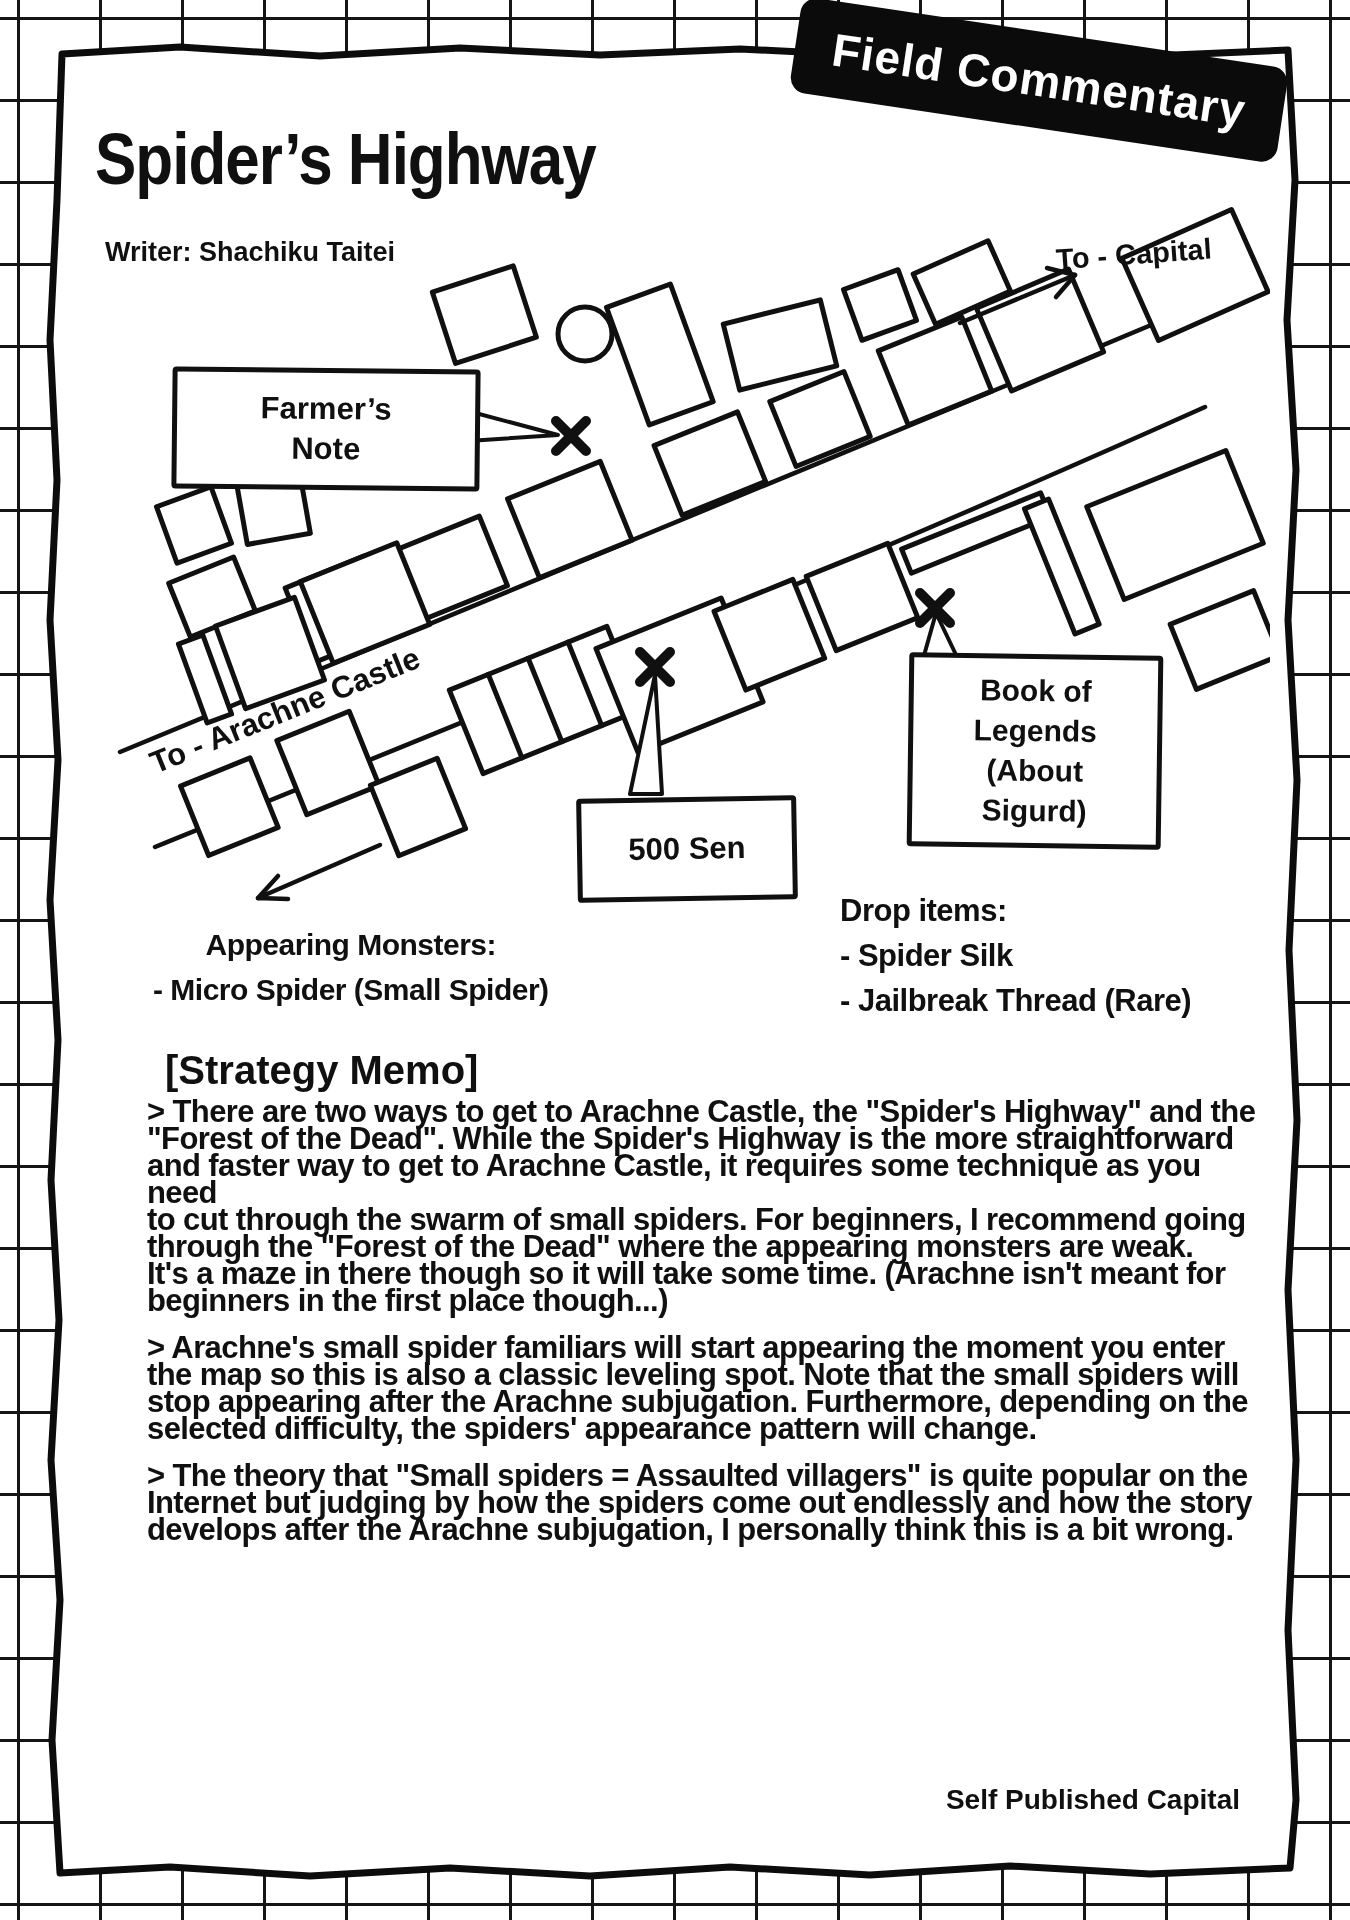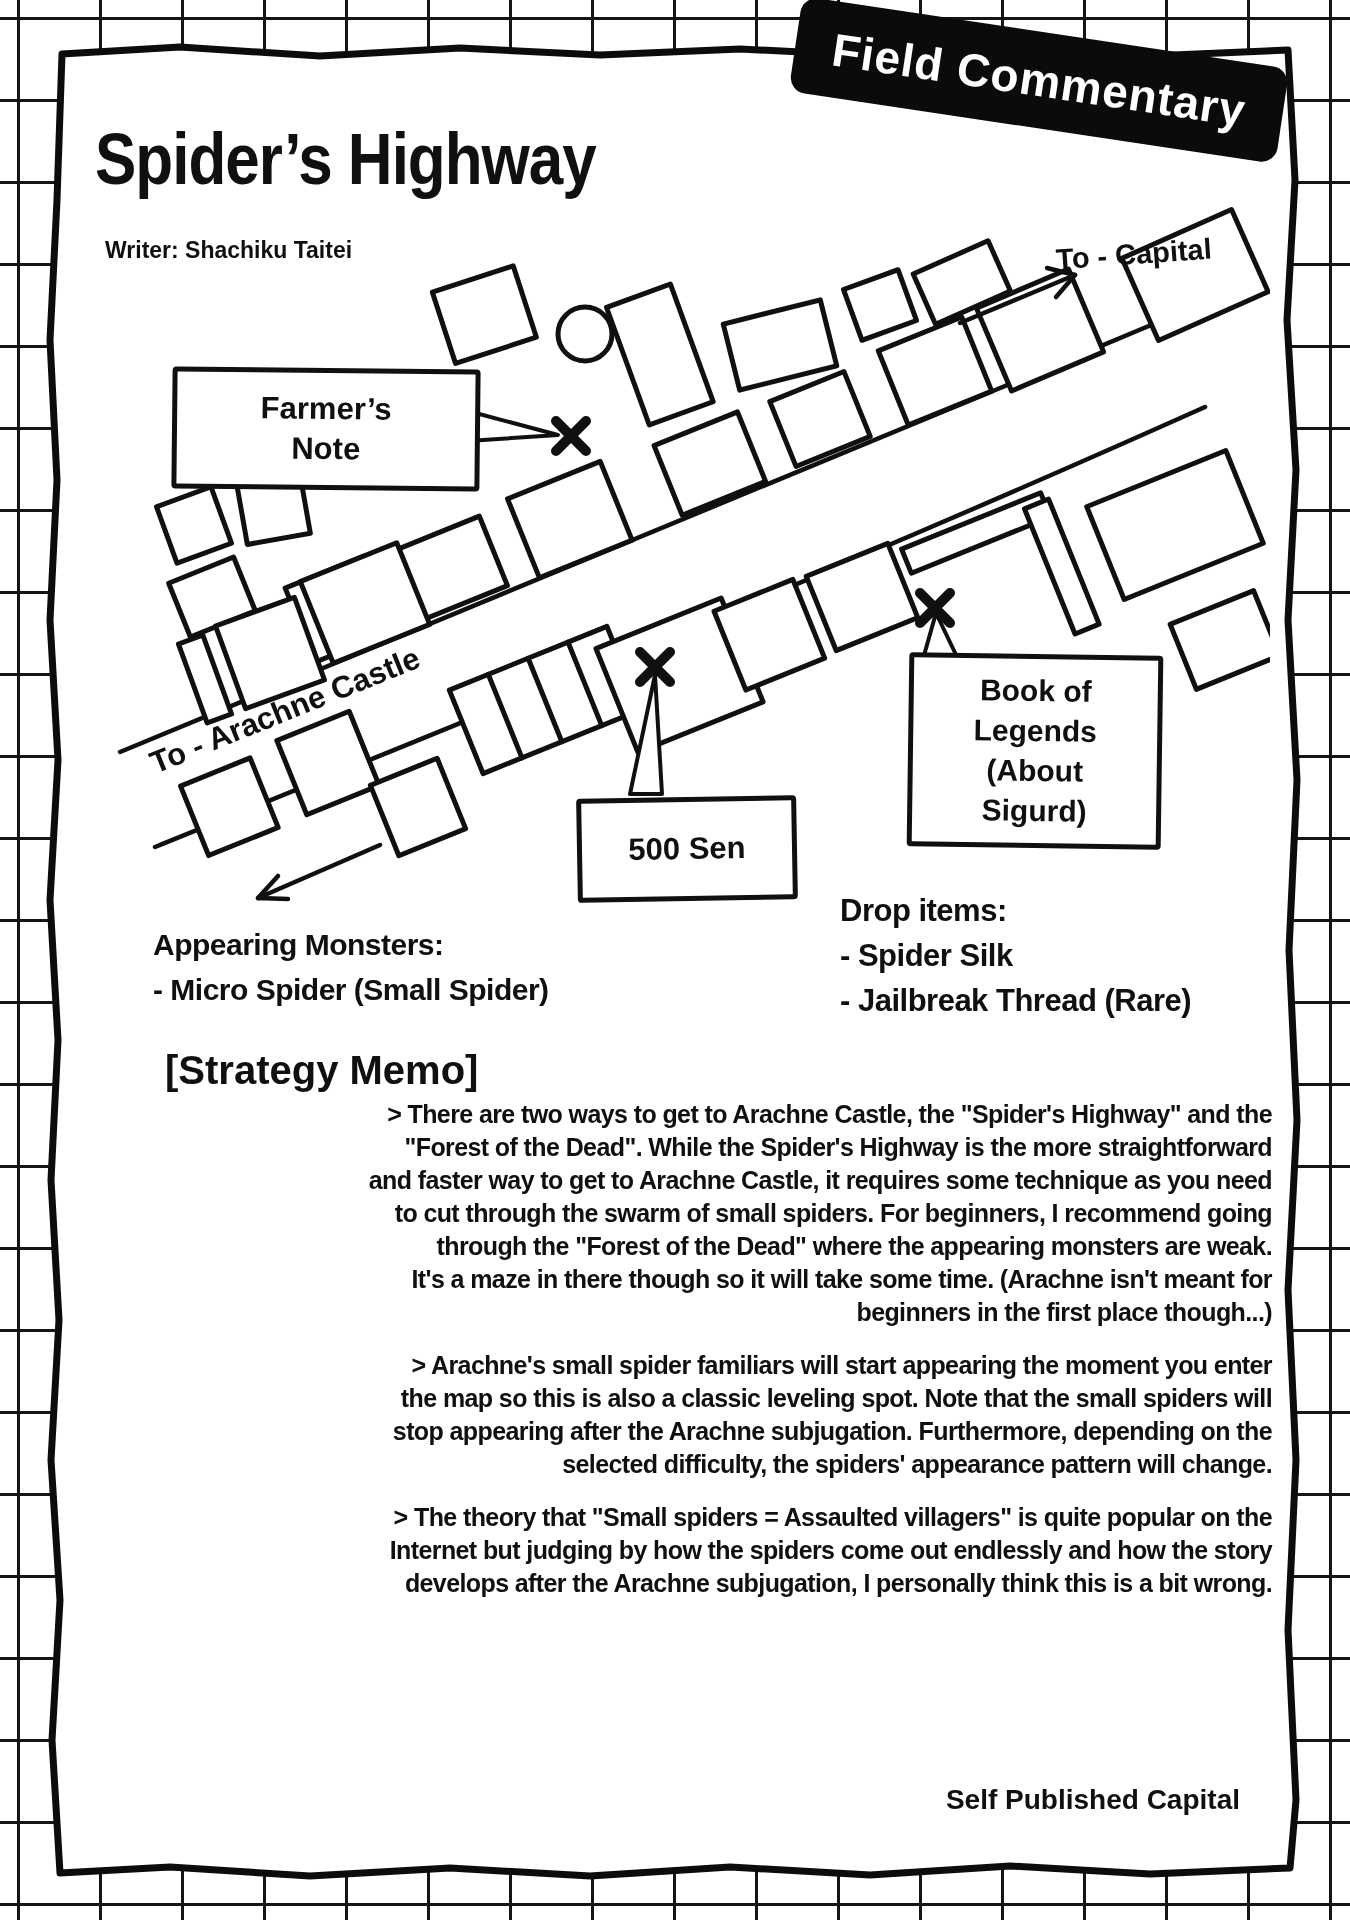--- a/index.html
+++ b/index.html
@@ -28,45 +28,45 @@
   }
   .banner span{
     color:#ffffff;font-weight:bold;font-size:46px;letter-spacing:1px;
     white-space:nowrap;
   }
   
   .title{
     left:95px;top:118px;font-size:62px;font-weight:bold;letter-spacing:-1px;
     transform:scaleY(1.16);transform-origin:0 0;white-space:nowrap;z-index:3;
   }
-  .writer{left:105px;top:237px;font-size:23px;font-weight:bold;white-space:nowrap;z-index:3;}
+  .writer{left:105px;top:237px;font-size:27px;font-weight:bold;white-space:nowrap;z-index:3;}
   
   #map-svg{left:90px;top:195px;z-index:1;}
   .callout{
     background:#ffffff;border:5px solid #101010;border-radius:4px;
     display:flex;flex-direction:column;align-items:center;justify-content:center;
     text-align:center;font-weight:bold;z-index:2;
   }
   .callout div{white-space:nowrap;}
   .farmer{left:172px;top:368px;width:298px;height:112px;font-size:31px;line-height:40px;transform:rotate(.6deg);}
   .sen{left:577px;top:797px;width:210px;height:94px;font-size:31px;transform:rotate(-1deg);}
   .book{left:908px;top:654px;width:244px;height:184px;font-size:30px;line-height:40px;transform:rotate(.8deg);}
   .dir-label{font-weight:bold;white-space:nowrap;z-index:2;}
   .to-capital{left:1056px;top:238px;font-size:29px;transform:rotate(-4deg);}
   .to-arachne{left:145px;top:748px;font-size:31px;transform:rotate(-22deg);transform-origin:0 0;}
   
   .info{font-weight:bold;font-size:30px;line-height:45px;letter-spacing:-.5px;z-index:3;}
-  .monsters{left:153px;top:922px;}
+  .monsters{left:153px;top:922px;text-align:center;}
   .drops{left:840px;top:888px;font-size:31px;}
   
   .memo-head{left:165px;top:1048px;font-size:40px;font-weight:bold;z-index:3;}
   .memo{left:147px;top:1098px;width:1125px;z-index:3;}
   .memo p{
-    margin:0 0 20px 0;font-size:25px;font-weight:bold;line-height:33px;
-    letter-spacing:-.6px;white-space:pre-line;text-align:right;
+    margin:0 0 20px 0;font-size:31px;font-weight:bold;line-height:27px;
+    letter-spacing:-.6px;white-space:pre-line;
   }
   
   .footer{right:110px;top:1778px;text-align:right;font-size:28px;font-weight:bold;line-height:43px;z-index:3;}
 </style>
 </head>
 <body>
 
 <svg id="panel-svg" class="abs" width="1350" height="1920" viewBox="0 0 1350 1920">
   <path d="M62,54 L180,47 L320,56 L460,48 L600,55 L740,49 L880,56 L1020,49 L1150,56 L1288,50
            L1295,180 L1287,320 L1296,470 L1288,620 L1297,780 L1289,950 L1297,1120 L1288,1290 L1296,1460 L1288,1630 L1296,1800 L1290,1868

